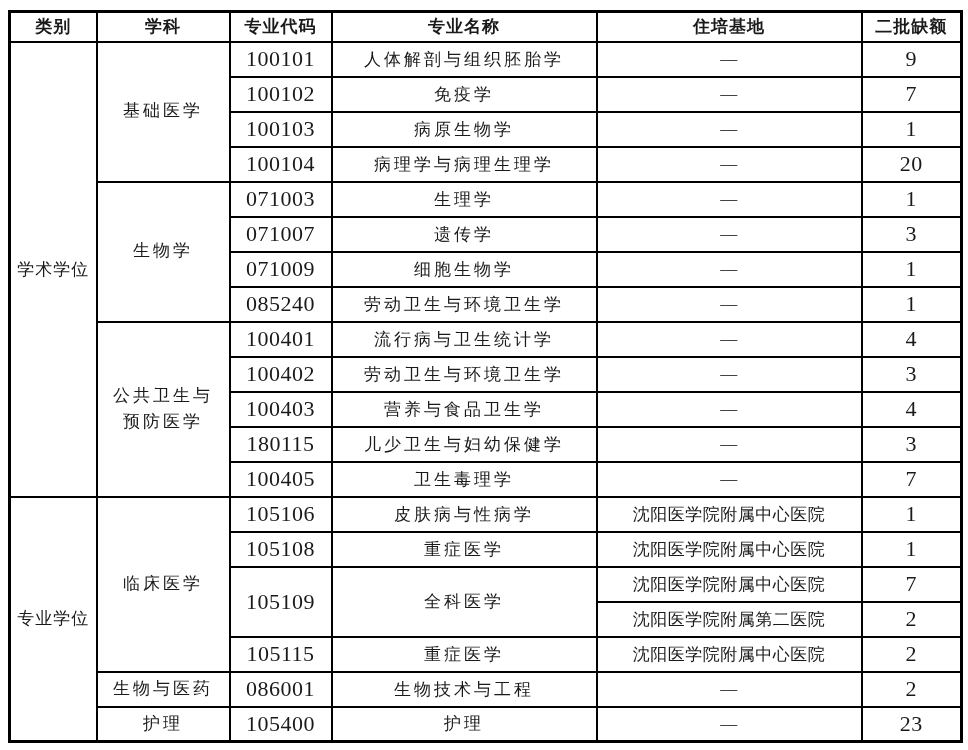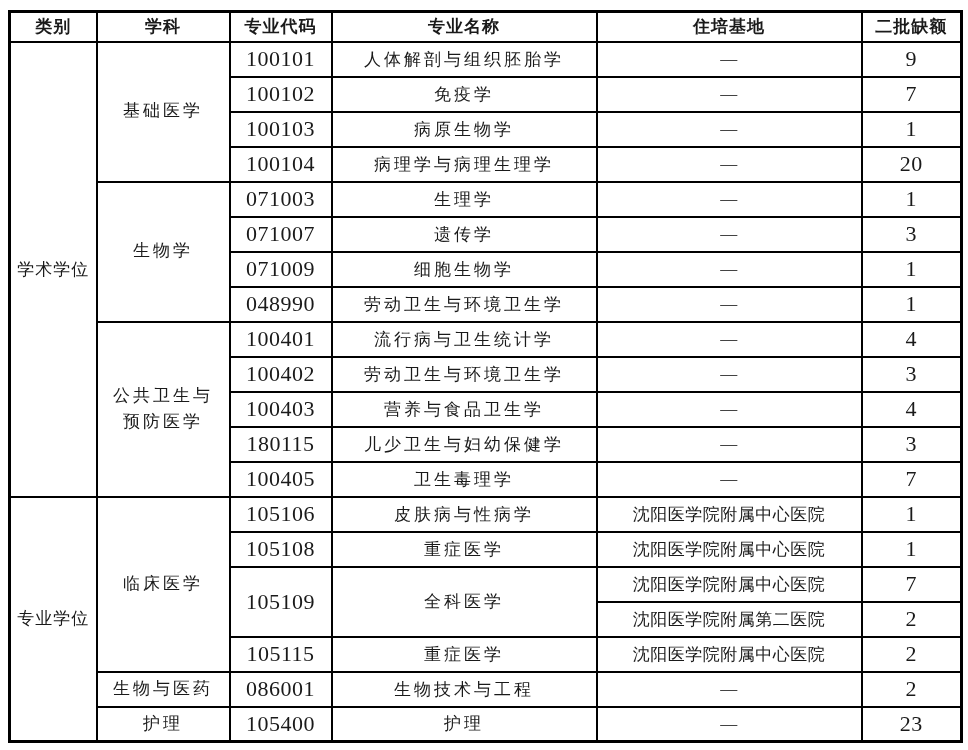--- a/index.html
+++ b/index.html
@@ -107,21 +107,21 @@
           <td class="base">—</td>
           <td class="vac">3</td>
         </tr>
         <tr>
           <td class="code">071009</td>
           <td class="name">细胞生物学</td>
           <td class="base">—</td>
           <td class="vac">1</td>
         </tr>
         <tr>
-          <td class="code">048990</td>
+          <td class="code">085240</td>
           <td class="name">劳动卫生与环境卫生学</td>
           <td class="base">—</td>
           <td class="vac">1</td>
         </tr>
         <tr>
           <td class="disc" rowspan="5">公共卫生与
 预防医学</td>
           <td class="code">100401</td>
           <td class="name">流行病与卫生统计学</td>
           <td class="base">—</td>

